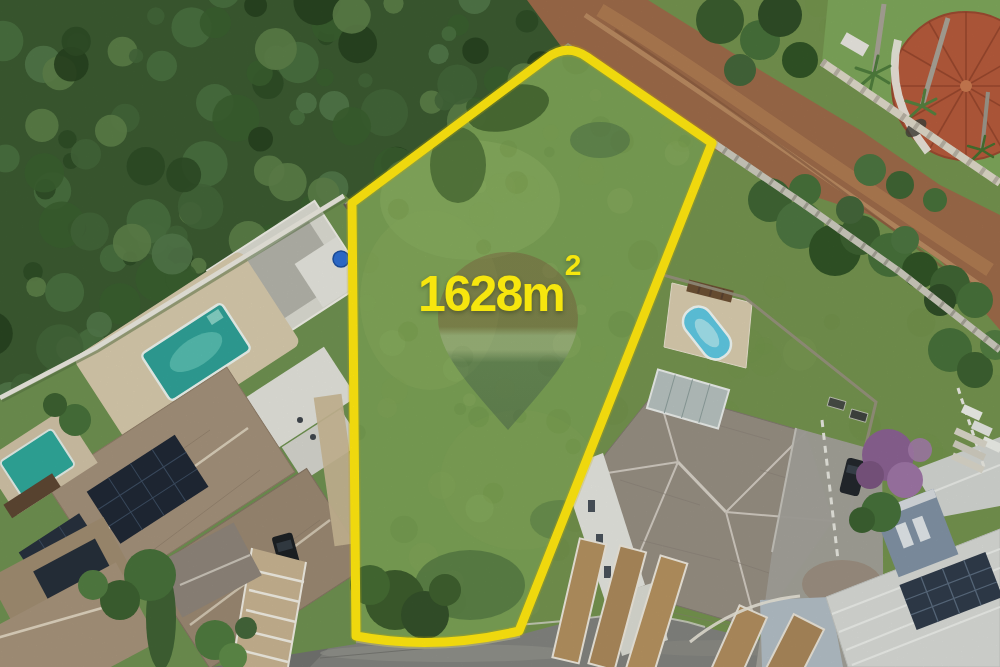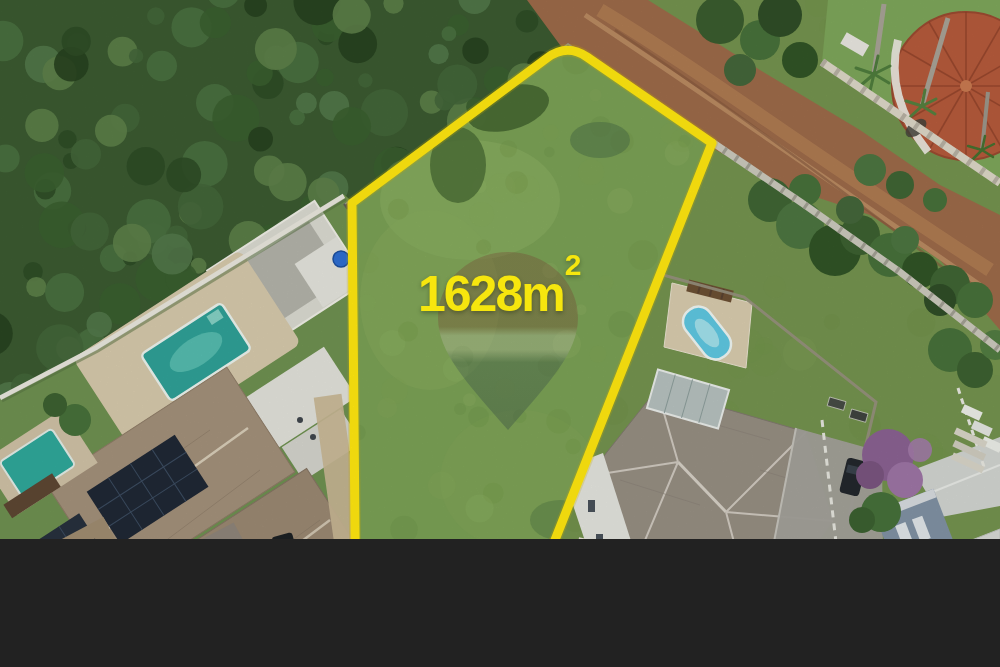--- a/index.html
+++ b/index.html
@@ -1,17 +1,17 @@
 <!DOCTYPE html>
 <html><head>
 <meta charset="utf-8">
 <style>
   html,body{margin:0;padding:0;background:#222;}
   .stage{
-    position:relative;width:1000px;height:539px;overflow:hidden;
+    position:relative;width:1000px;height:667px;overflow:hidden;
     background:#74934e;font-family:"Liberation Sans",sans-serif;
   }
   .stage svg{position:absolute;left:0;top:0;}
   .area-label{
     position:absolute;left:418px;top:268px;
     font-weight:bold;font-size:50px;line-height:1;
     letter-spacing:-2px;color:#f6e60e;
     text-shadow:0 2px 4px rgba(30,40,10,.38);
     user-select:none;white-space:nowrap;
   }

